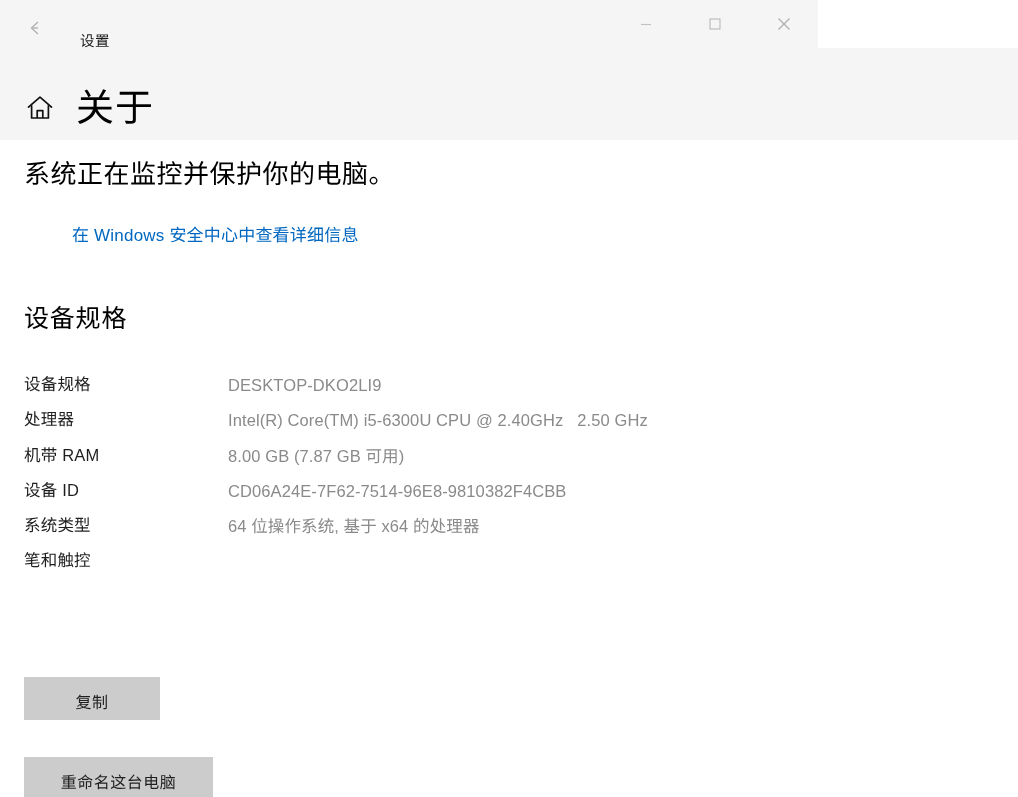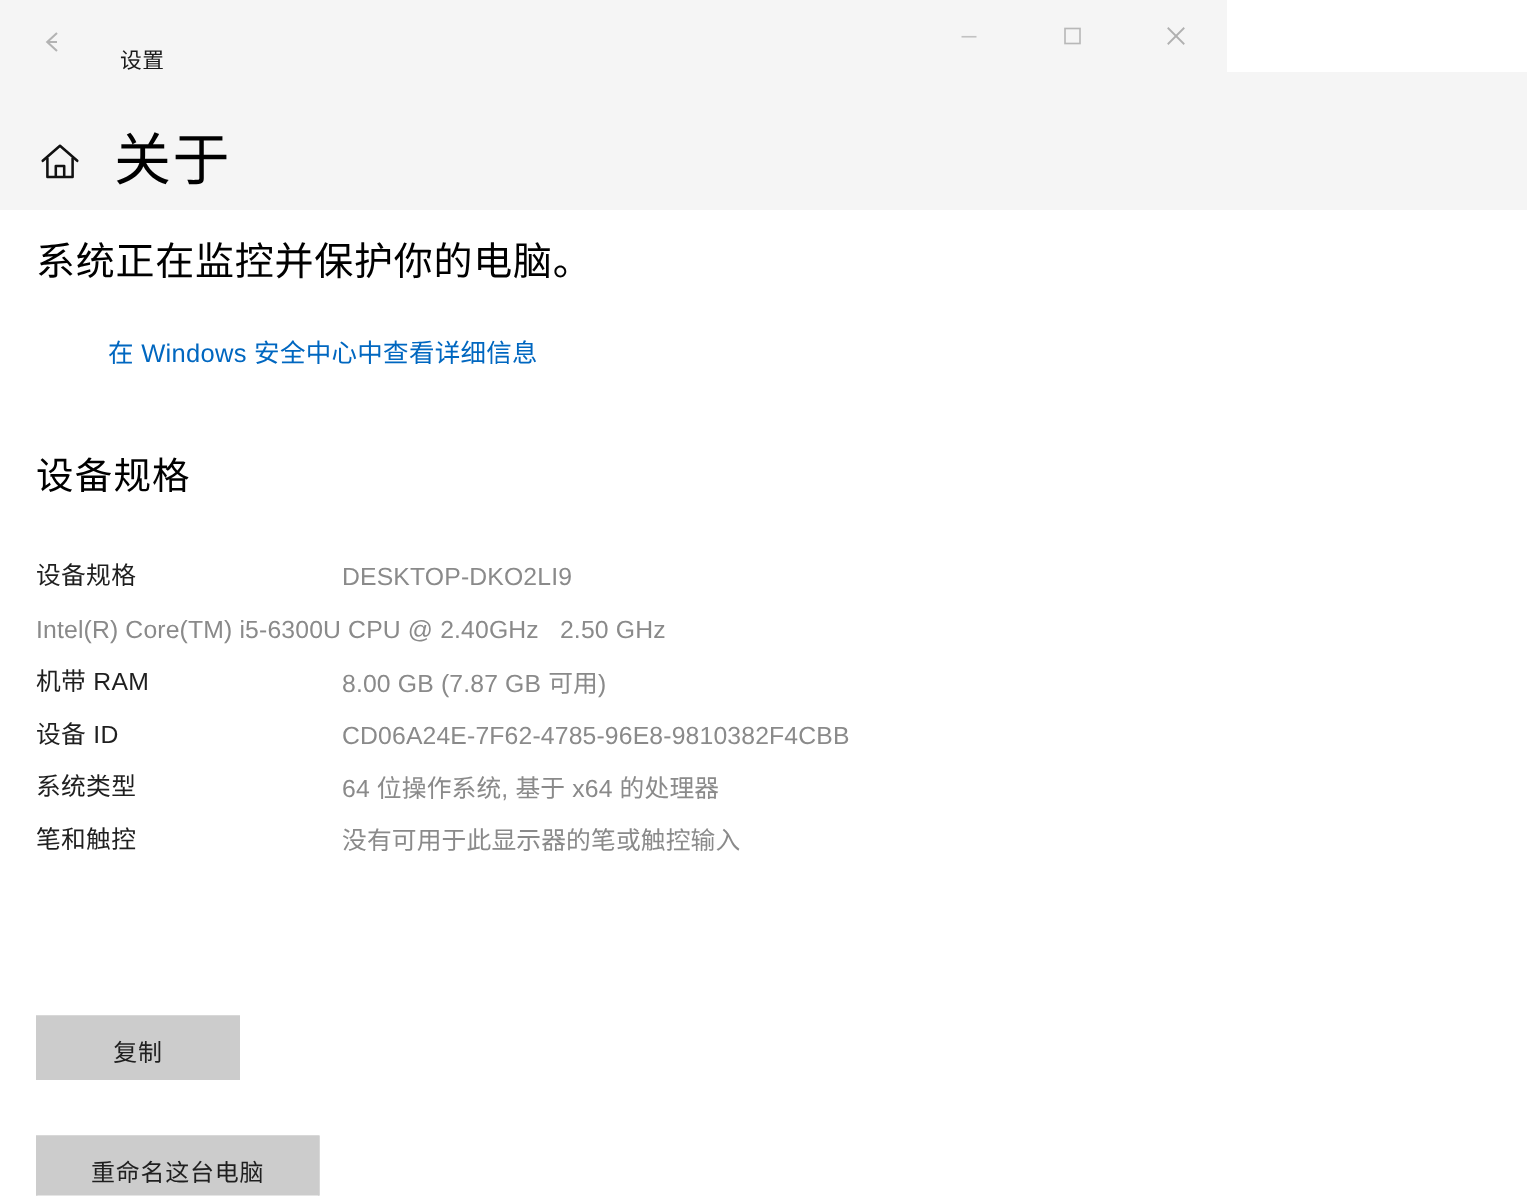--- a/index.html
+++ b/index.html
@@ -270,37 +270,37 @@
     <a class="security-link" href="#">在 Windows 安全中心中查看详细信息</a>
 
     <div class="section-heading">设备规格</div>
 
     <div class="spec-table">
       <div class="spec-row">
         <div class="spec-label">设备规格</div>
         <div class="spec-value">DESKTOP-DKO2LI9</div>
       </div>
       <div class="spec-row">
+        <div class="spec-label">处理器</div>
         <div class="spec-value">Intel(R) Core(TM) i5-6300U CPU @ 2.40GHz   2.50 GHz</div>
       </div>
       <div class="spec-row">
         <div class="spec-label">机带 RAM</div>
         <div class="spec-value">8.00 GB (7.87 GB 可用)</div>
       </div>
       <div class="spec-row">
         <div class="spec-label">设备 ID</div>
-        <div class="spec-value">CD06A24E-7F62-4785-96E8-9810382F4CBB</div>
+        <div class="spec-value">CD06A24E-7F62-7514-96E8-9810382F4CBB</div>
       </div>
       <div class="spec-row">
         <div class="spec-label">系统类型</div>
         <div class="spec-value">64 位操作系统, 基于 x64 的处理器</div>
       </div>
       <div class="spec-row">
         <div class="spec-label">笔和触控</div>
-        <div class="spec-value">没有可用于此显示器的笔或触控输入</div>
       </div>
     </div>
 
     <button class="btn btn-copy">复制</button>
     <button class="btn btn-rename">重命名这台电脑</button>
 
   </div>
 </div>
 
 </body></html>

